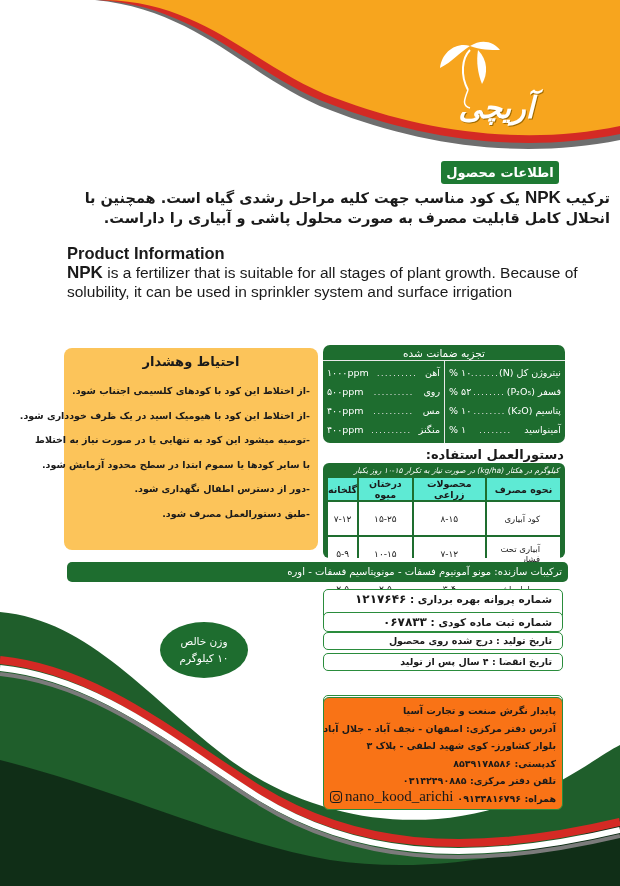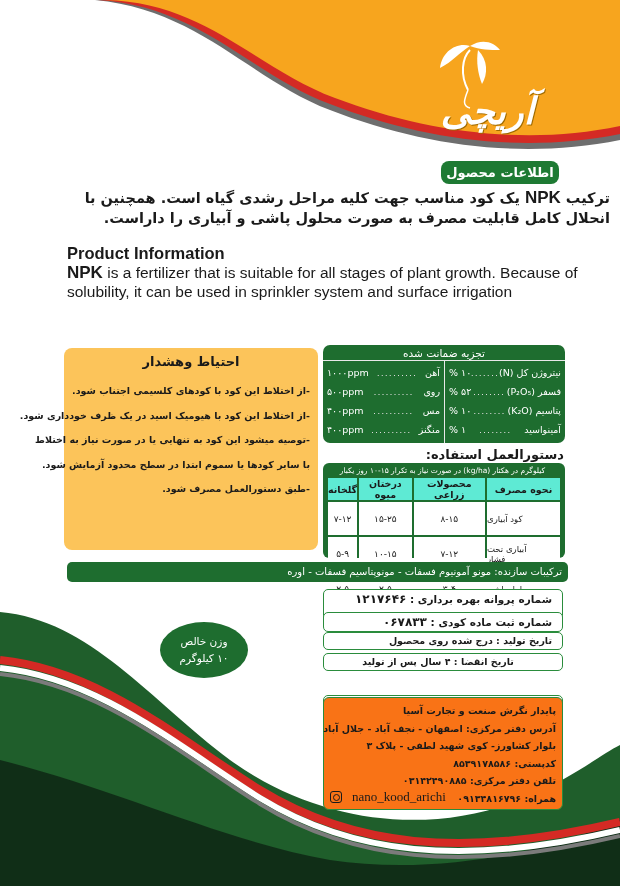--- a/index.html
+++ b/index.html
@@ -3,24 +3,24 @@
 <meta charset="utf-8">
 <style>
   * { box-sizing: border-box; margin: 0; padding: 0; }
   html, body { width: 620px; height: 886px; background: #ffffff; overflow: hidden; }
   body { position: relative; font-family: "DejaVu Sans", sans-serif; color: #1a1a1a; }
   .bg { position: absolute; left: 0; top: 0; width: 620px; height: 886px; z-index: 0; }
   .layer { position: absolute; z-index: 1; }
 
   
   .logo { left: 420px; top: 30px; width: 150px; height: 100px; }
-  .logo-text { position: absolute; right: 36px; top: 60px; font-size: 37px; font-weight: bold; color: #ffffff; font-style: italic; text-shadow: 1px 1px 0 #a06b00; direction: rtl; font-family: "DejaVu Sans", sans-serif; }
-
-  
-  .badge { left: 441px; top: 161px; width: 118px; height: 23px; background: #1e7a33; border-radius: 8px; color: #fff; font-size: 13px; font-weight: bold; text-align: center; line-height: 23px; direction: rtl; }
+  .logo-text { position: absolute; right: 36px; top: 60px; font-size: 30px; font-weight: bold; color: #ffffff; font-style: italic; text-shadow: 1px 1px 0 #a06b00; direction: rtl; font-family: "DejaVu Sans", sans-serif; }
+
+  
+  .badge { left: 441px; top: 161px; width: 118px; height: 23px; background: #1e7a33; border-radius: 3px; color: #fff; font-size: 13px; font-weight: bold; text-align: center; line-height: 23px; direction: rtl; }
 
   .fa-desc { right: 10px; top: 188px; width: 560px; direction: rtl; font-size: 14.5px; line-height: 20px; font-weight: bold; color: #1a1a1a; }
   .fa-desc .npk { font-family: "Liberation Sans", sans-serif; font-size: 17px; font-weight: bold; }
 
   .en-title { left: 67px; top: 244px; font-family: "Liberation Sans", sans-serif; font-size: 16.5px; font-weight: bold; color: #1a1a1a; }
   .en-desc { left: 67px; top: 263px; width: 520px; font-family: "Liberation Sans", sans-serif; font-size: 15.5px; line-height: 19px; color: #1a1a1a; }
   .en-desc .npk { font-weight: bold; font-size: 17px; }
 
   
   .warn { left: 64px; top: 348px; width: 254px; height: 202px; background: #fcc45a; border-radius: 8px; direction: rtl; padding: 6px 8px; }
@@ -34,41 +34,41 @@
   .analysis-col { width: 50%; padding: 2px 4px; }
   .analysis-col.right { border-left: 1px solid #e8e8e8; }
   .an-row { display: flex; justify-content: space-between; font-size: 9.5px; height: 19px; line-height: 19px; white-space: nowrap; }
   .an-row .name { }
   .an-row .dots { flex: 1; overflow: hidden; color: #ddd; text-align: center; letter-spacing: 1px; }
   .an-row .val { direction: ltr; }
 
   .usage-title { right: 56px; top: 447px; font-size: 13px; font-weight: bold; direction: rtl; color: #1a1a1a; }
 
   .usage { left: 323px; top: 463px; width: 242px; height: 95px; background: #1e6d2f; border-radius: 6px; padding: 2px 3px 3px 3px; direction: rtl; }
-  .usage-sub { color: #fff; font-size: 7.5px; text-align: center; height: 11px; line-height: 11px; white-space: nowrap; padding-right: 3px; }
+  .usage-sub { color: #fff; font-size: 7.5px; text-align: right; height: 11px; line-height: 11px; white-space: nowrap; padding-right: 3px; font-style: italic; }
   .usage table { width: 100%; border-collapse: separate; border-spacing: 2px; }
   .usage th { background: #5eead4; font-size: 9.5px; font-weight: bold; height: 17px; color: #1a1a1a; }
   .usage td { background: #ffffff; font-size: 9px; height: 33px; text-align: center; color: #1a1a1a; }
-  .usage td.first { text-align: left; padding-right: 20px; font-size: 8.5px; }
+  .usage td.first { text-align: right; padding-right: 20px; font-size: 8.5px; }
 
   
   .ingredients { left: 67px; top: 562px; width: 501px; height: 20px; background: #1e6d2f; border-radius: 5px; color: #fff; font-size: 10px; direction: rtl; text-align: right; padding-right: 6px; line-height: 20px; }
 
   
   .info-box { left: 323px; width: 240px; border: 1.5px solid #2a8c3c; border-radius: 5px; background: #fff; direction: rtl; padding-right: 10px; font-size: 10.5px; font-weight: bold; color: #1a1a1a; }
   .ib1 { top: 589px; height: 36px; line-height: 18px; }
   .ib2 { top: 612px; height: 20px; line-height: 18px; }
   .ib3 { top: 632px; height: 18px; line-height: 16px; font-size: 9.5px; }
-  .ib4 { top: 653px; height: 18px; line-height: 16px; font-size: 9.5px; text-align: center; }
+  .ib4 { top: 653px; height: 18px; line-height: 16px; font-size: 9.5px; }
   .ib5 { top: 675px; height: 18px; line-height: 16px; font-size: 9.5px; margin-top: 20px; }
   .ib1 .num, .ib2 .num { font-size: 12px; letter-spacing: 1px; }
 
   .company { left: 323px; top: 697px; width: 240px; height: 113px; border: 1.5px solid #2a8c3c; border-radius: 6px; background: #f97316; direction: rtl; padding: 4px 6px 0 6px; font-size: 9.5px; font-weight: bold; color: #1a1a1a; }
   .company div { height: 17.5px; line-height: 17.5px; white-space: nowrap; }
-  .company .ig { direction: ltr; font-family: "Liberation Serif", serif; font-weight: normal; font-size: 13px; position: absolute; left: 6px; bottom: 4px; display: flex; align-items: center; gap: 10px; }
+  .company .ig { direction: ltr; font-family: "Liberation Serif", serif; font-weight: normal; font-size: 15px; position: absolute; left: 6px; bottom: 4px; display: flex; align-items: center; gap: 3px; }
   .ig-icon { display: inline-block; width: 12px; height: 12px; border: 1.5px solid #1a1a1a; border-radius: 3px; position: relative; }
   .ig-icon::after { content: ""; position: absolute; left: 2px; top: 2px; width: 5px; height: 5px; border: 1.3px solid #1a1a1a; border-radius: 50%; }
 
   .weight { left: 160px; top: 622px; width: 88px; height: 56px; background: #1e6d2f; border-radius: 50%; color: #fff; direction: rtl; text-align: center; font-size: 10.5px; line-height: 17px; padding-top: 11px; }
 </style>
 </head>
 <body>
 
 <svg class="bg" viewBox="0 0 620 886" xmlns="http://www.w3.org/2000/svg">
 
@@ -104,20 +104,21 @@
 <div class="layer en-desc">
   <span class="npk">NPK</span><span> is a fertilizer that is suitable for all stages of plant growth. Because of solubility, it can be used in sprinkler system and surface irrigation</span>
 </div>
 
 <div class="layer warn">
   <div class="warn-title">احتیاط وهشدار</div>
   <div class="warn-item">-از اختلاط این کود با کودهای کلسیمی اجتناب شود.</div>
   <div class="warn-item">-از اختلاط این کود با هیومیک اسید در یک ظرف خودداری شود.</div>
   <div class="warn-item">-توصیه میشود این کود به تنهایی یا در صورت نیاز به اختلاط</div>
   <div class="warn-item">با سایر کودها یا سموم ابتدا در سطح محدود آزمایش شود.</div>
+  <div class="warn-item">-دور از دسترس اطفال نگهداری شود.</div>
   <div class="warn-item">-طبق دستورالعمل مصرف شود.</div>
 </div>
 
 <div class="layer analysis">
   <div class="analysis-head">تجزیه ضمانت شده</div>
   <div class="analysis-body">
     <div class="analysis-col right">
       <div class="an-row">
           <span class="name">نیتروژن کل (N)</span>
           <span class="dots">........</span>

